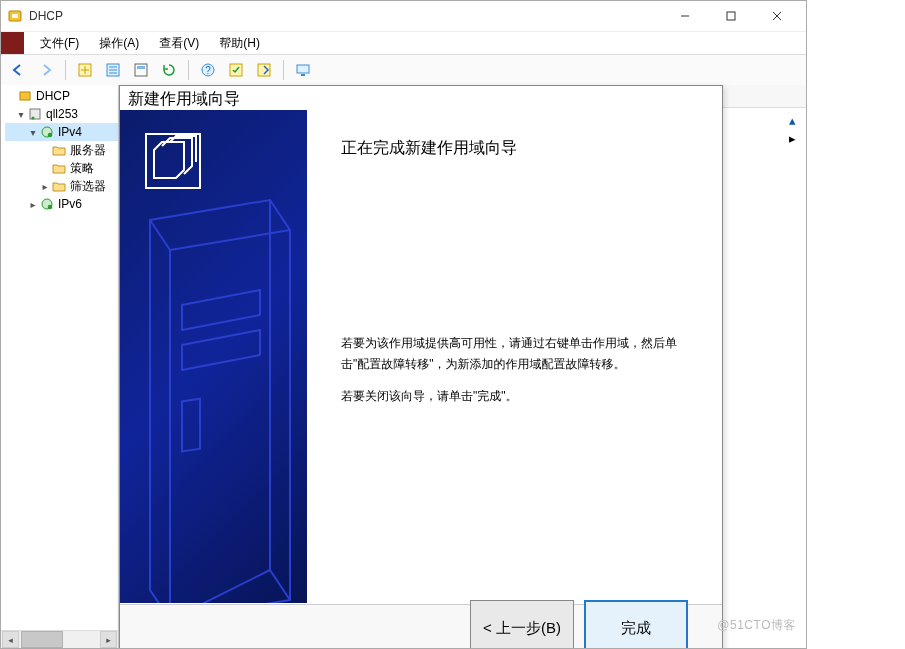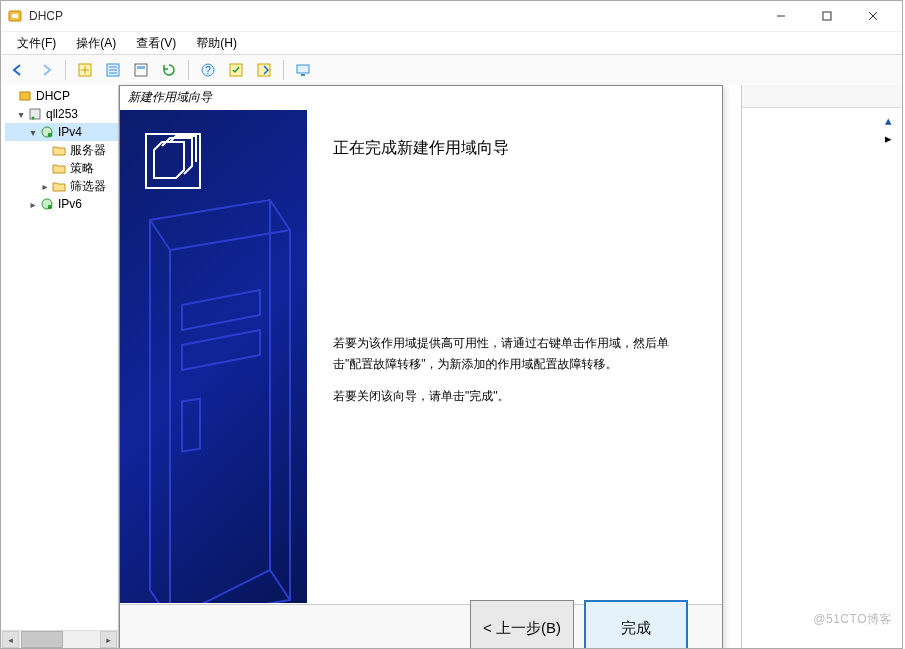--- a/index.html
+++ b/index.html
@@ -1,51 +1,51 @@
 <!DOCTYPE html>
 <html><head>
 <meta charset="utf-8">
 <style>
   html, body { margin:0; padding:0; font-family:"Microsoft YaHei","Segoe UI",Tahoma,sans-serif; font-size:12px; color:#000; background:#fff; }
-  .window { width:903px; height:649px; border:1px solid #aaa; box-sizing:border-box; position:relative; background:#7f1d1d; overflow:hidden;}
+  .window { width:807px; height:649px; border:1px solid #aaa; box-sizing:border-box; position:relative; background:#7f1d1d; overflow:hidden;}
   .titlebar { height:30px; display:flex; align-items:center; padding:0 6px; background:#fff; border-bottom:1px solid #eee; }
   .titlebar .icon { width:16px; height:16px; margin-right:6px; }
   .titlebar .title { flex:1; font-size:12px; color:#333;}
   .winbtns { display:flex; gap:0; }
   .winbtn { width:46px; height:29px; display:flex; align-items:center; justify-content:center; color:#555;}
-  .menubar { height:22px; display:flex; align-items:center; padding:0 6px; background:#fff;}
+  .menubar { height:22px; display:flex; align-items:center; padding:0 6px; background:#fff;margin-left:23px;}
   .menuitem { padding:2px 10px; font-size:12px; color:#000;}
   .toolbar { height:30px; border-top:1px solid #ddd; border-bottom:1px solid #ccc; background:#fafafa; display:flex; align-items:center; padding:0 4px; gap:2px;}
   .tbtn { width:24px; height:24px; display:flex; align-items:center; justify-content:center; border:1px solid transparent; border-radius:2px;}
   .tsep { width:1px; height:20px; background:#ccc; margin:0 4px;}
   .body { position:absolute; top:84px; bottom:0; left:0; right:0; display:flex;}
   .tree-pane { width:118px; border-right:1px solid #ccc; overflow:auto; padding:2px 0 2px 4px; background:#fff; box-sizing:border-box; position:relative;}
   .tree-node { display:flex; align-items:center; height:18px; font-size:12px; white-space:nowrap;}
   .twist { width:12px; text-align:center; color:#555; font-size:10px;}
   .node-icon { width:16px; height:16px; margin-right:3px; display:inline-flex; align-items:center; justify-content:center;}
   .node-sel { background:#cce8ff; }
   .tree-scrollbar-h { position:absolute; left:0; right:0; bottom:0; height:17px; background:#f0f0f0; border-top:1px solid #ddd; display:flex; align-items:center; justify-content:space-between; padding:0 1px;}
   .sbarrow{ width:15px; height:15px; background:#e0e0e0; display:flex; align-items:center; justify-content:center; font-size:9px; color:#555; border:1px solid #ccc;}
   .sbthumb{ flex:0 0 40px; height:15px; background:#c8c8c8; margin:0 2px; border:1px solid #b0b0b0;}
   .sbtrack{ flex:1;}
   .content-pane { flex:1; position:relative; background:#fff;}
   .right-strip { position:absolute; top:0; right:0; width:160px; height:100%; border-left:1px solid #ccc; background:#fff;}
   .right-strip-head { height:22px; border-bottom:1px solid #ddd; background:#f7f7f7;}
   .strip-arrow{ position:absolute; right:3px; width:14px; height:14px; font-size:13px;}
   
   .wizard { position:absolute; left:0; top:0; width:602px; height:565px; background:#fff; border:1px solid #888; box-shadow:2px 2px 6px rgba(0,0,0,0.15);}
-  .wiz-title { height:20px; padding:3px 8px; font-size:12px; background:#fff;font-style:italic; }
+  .wiz-title { height:20px; padding:3px 8px; font-size:16px; background:#fff; }
   .wiz-body { position:absolute; top:24px; left:0; right:0; bottom:48px; display:flex;}
   .wiz-side { width:187px; background:linear-gradient(135deg,#0b1c6b 0%,#10249a 50%,#071456 100%); position:relative; overflow:hidden;}
-  .wiz-main { flex:1; padding:18px 26px 10px 26px; font-size:12px; line-height:1.7;}
+  .wiz-main { flex:1; padding:18px 26px 10px 34px; font-size:12px; line-height:1.7;}
   .wiz-heading { font-size:16px; font-weight:500; margin:6px 0 30px 0;}
   .wiz-footer { position:absolute; bottom:0; left:0; right:0; height:46px; border-top:1px solid #ccc; display:flex; align-items:center; justify-content:flex-end; padding-right:14px; gap:10px; background:#f8f8f8;}
   .btn { min-width:86px; height:24px; font-size:15px; border:1px solid #888; background:#e9e9e9; display:inline-flex; align-items:center; justify-content:center; padding:15px 8px;}
   .btn.primary{ border:2px solid #2579c8; background:#e5f1fb; min-width:84px; height:23px;}
-  .watermark{ position:absolute; right:10px; bottom:20px; color:#bbb; font-size:12px; letter-spacing:0.5px;}
+  .watermark{ position:absolute; right:10px; bottom:14px; color:#bbb; font-size:12px; letter-spacing:0.5px;}
   svg{ display:block;}
 </style>
 </head>
 <body>
 
 <div class="window">
 
   <div class="titlebar">
     <span class="icon">
       <svg width="16" height="16">

